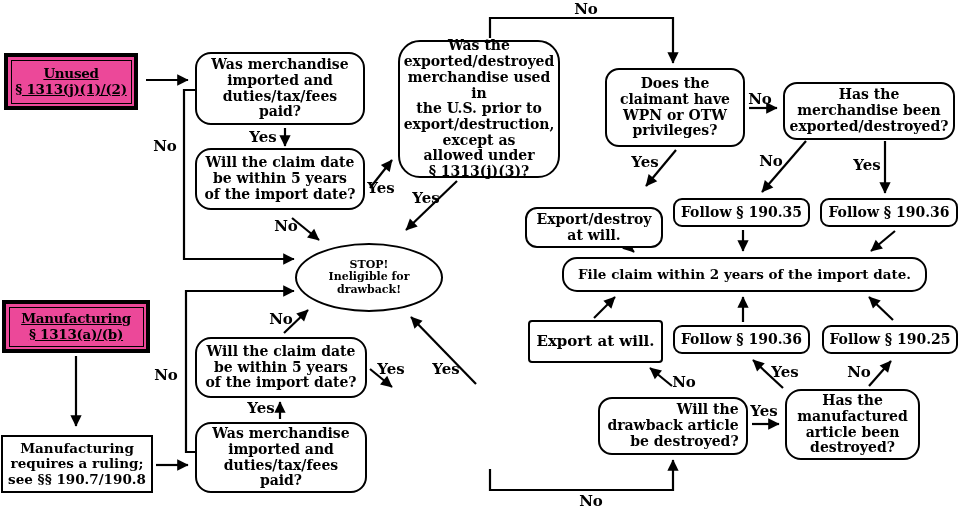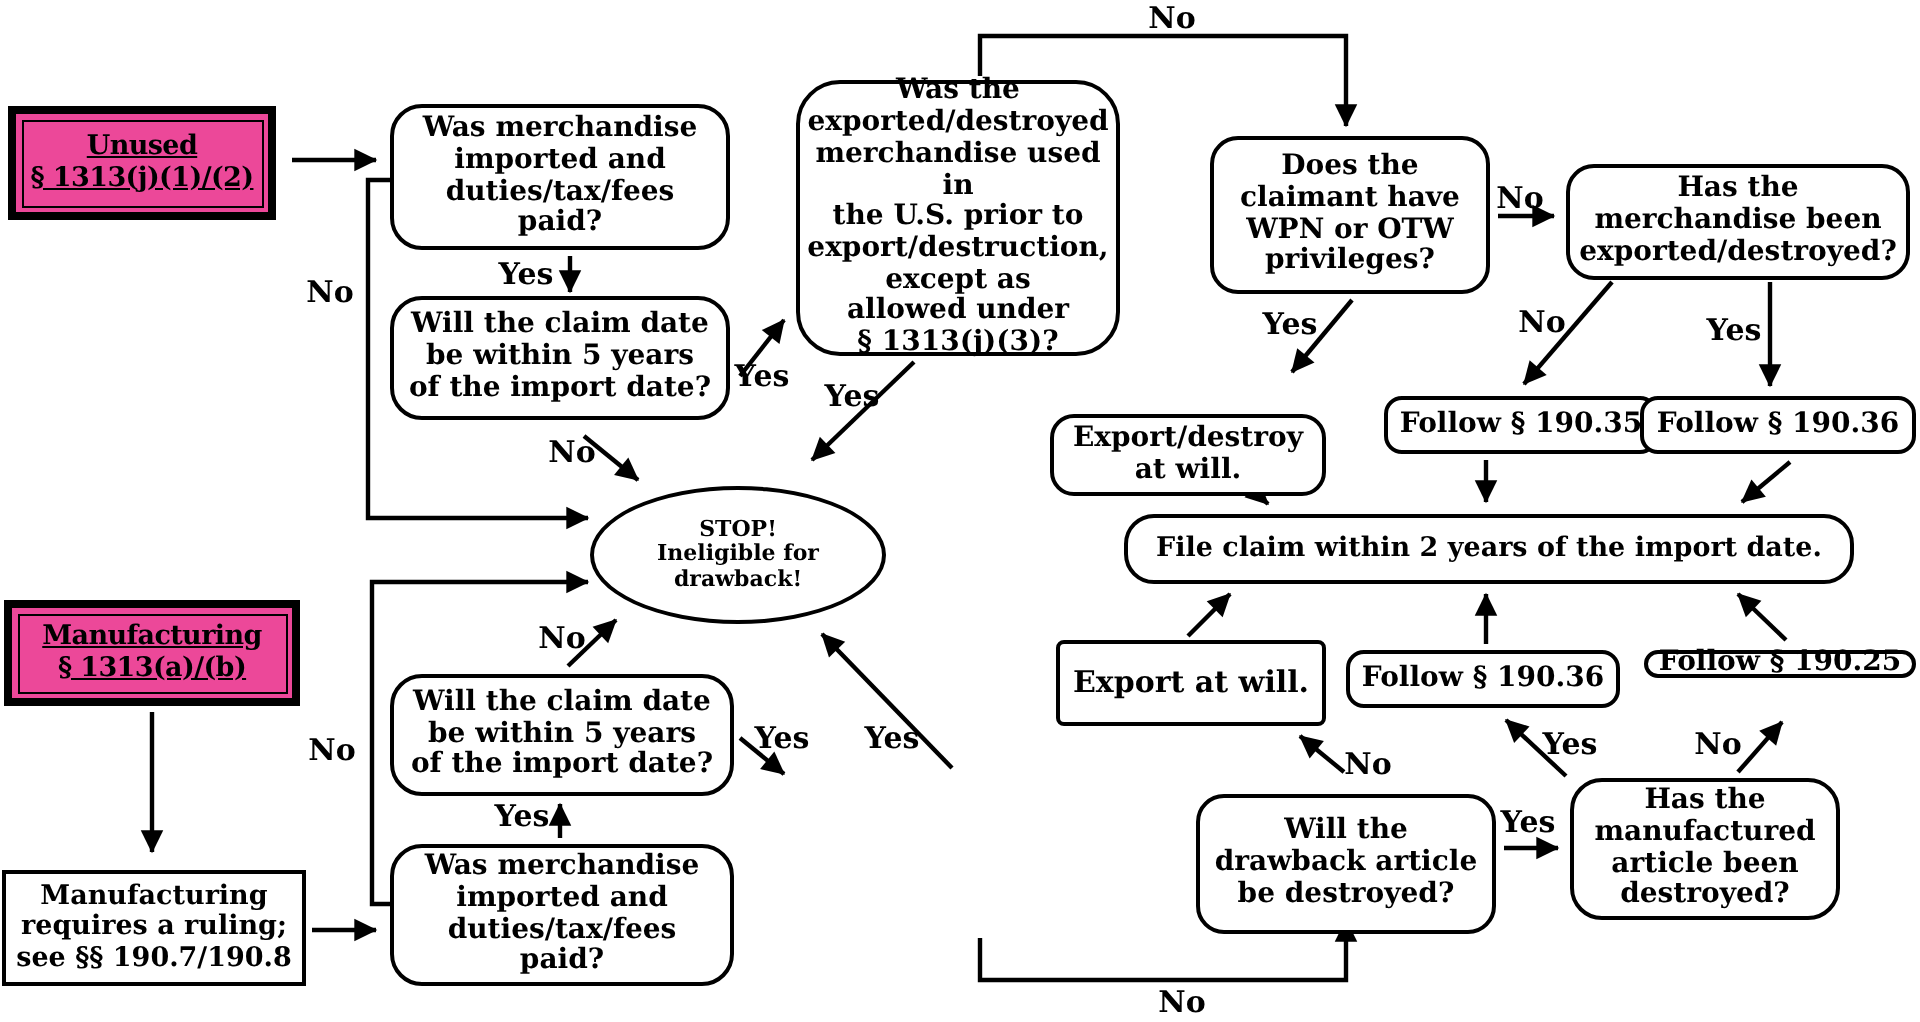--- a/index.html
+++ b/index.html
@@ -86,40 +86,40 @@
 § 1313(j)(3)?</div>
   <div class="box" style="left:605px;top:68px;width:140px;height:79px;text-align:center;">Does the
 claimant have
 WPN or OTW
 privileges?</div>
   <div class="box" style="left:783px;top:82px;width:172px;height:58px;">Has the
 merchandise been
 exported/destroyed?</div>
   <div class="box" style="left:525px;top:192px;width:138px;height:41px;border-radius:12px;margin-top:15px;">Export/destroy
 at will.</div>
-  <div class="box nowrap" style="left:673px;top:198px;width:137px;height:29px;border-radius:9px;margin-left:19px;">Follow § 190.35</div>
+  <div class="box nowrap" style="left:673px;top:198px;width:137px;height:29px;border-radius:9px;">Follow § 190.35</div>
   <div class="box nowrap" style="left:820px;top:198px;width:138px;height:29px;border-radius:9px;">Follow § 190.36</div>
   <div class="box nowrap" style="left:562px;top:257px;width:365px;height:35px;border-radius:15px;font-size:13.5px;">File claim within 2 years of the import date.</div>
   <div class="box nowrap" style="left:528px;top:320px;width:135px;height:43px;border-radius:4px;font-size:15px;">Export at will.</div>
   <div class="box nowrap" style="left:673px;top:325px;width:137px;height:29px;border-radius:9px;">Follow § 190.36</div>
-  <div class="box nowrap" style="left:822px;top:325px;width:136px;height:14px;border-radius:9px;">Follow § 190.25</div>
+  <div class="box nowrap" style="left:822px;top:325px;width:136px;height:29px;border-radius:9px;">Follow § 190.25</div>
   <div class="box ellipse" style="left:295px;top:243px;width:148px;height:69px;">STOP!
 Ineligible for
 drawback!</div>
   <div class="box sharp" style="left:1px;top:435px;width:152px;height:58px;font-size:13.5px;">Manufacturing
 requires a ruling;
 see §§ 190.7/190.8</div>
   <div class="box" style="left:195px;top:422px;width:172px;height:71px;border-radius:16px;">Was merchandise
 imported and
 duties/tax/fees
 paid?</div>
   <div class="box" style="left:195px;top:337px;width:172px;height:61px;border-radius:16px;">Will the claim date
 be within 5 years
 of the import date?</div>
-  <div class="box" style="left:598px;top:397px;width:150px;height:70px;">Will the
+  <div class="box" style="left:598px;top:397px;width:150px;height:58px;text-align:right;">Will the
 drawback article
 be destroyed?</div>
   <div class="box" style="left:785px;top:389px;width:135px;height:71px;border-radius:16px;">Has the
 manufactured
 article been
 destroyed?</div>
 
   <div class="lbl" style="left:586px;top:9px;">No</div>
   <div class="lbl" style="left:263px;top:137px;">Yes</div>
   <div class="lbl" style="left:165px;top:146px;">No</div>

